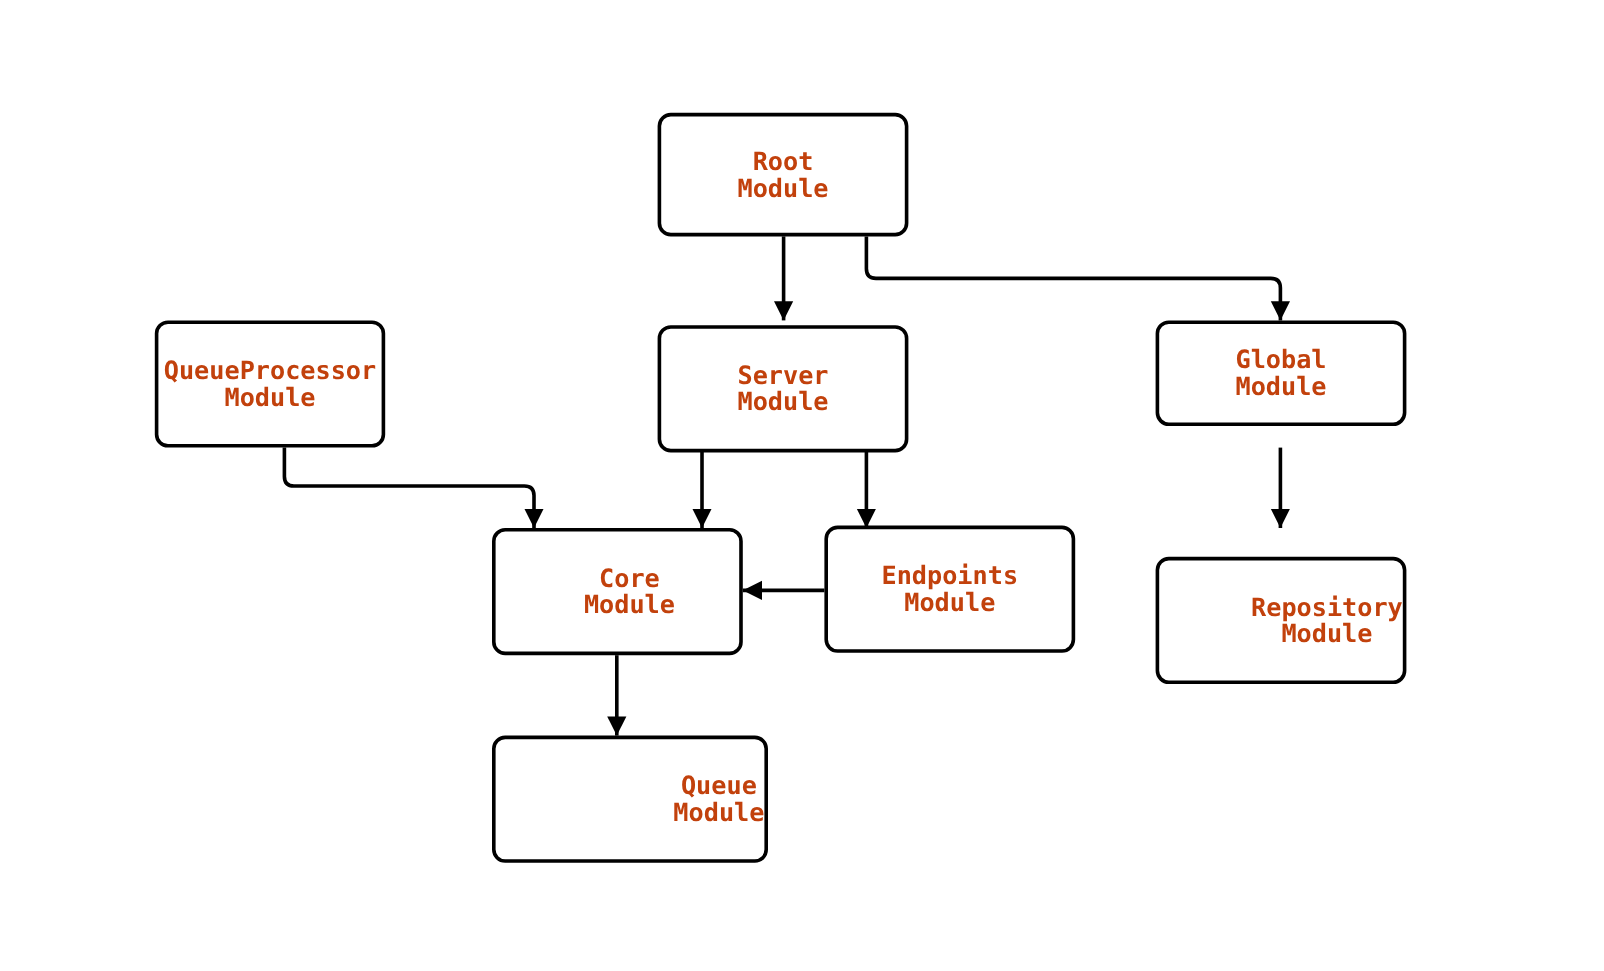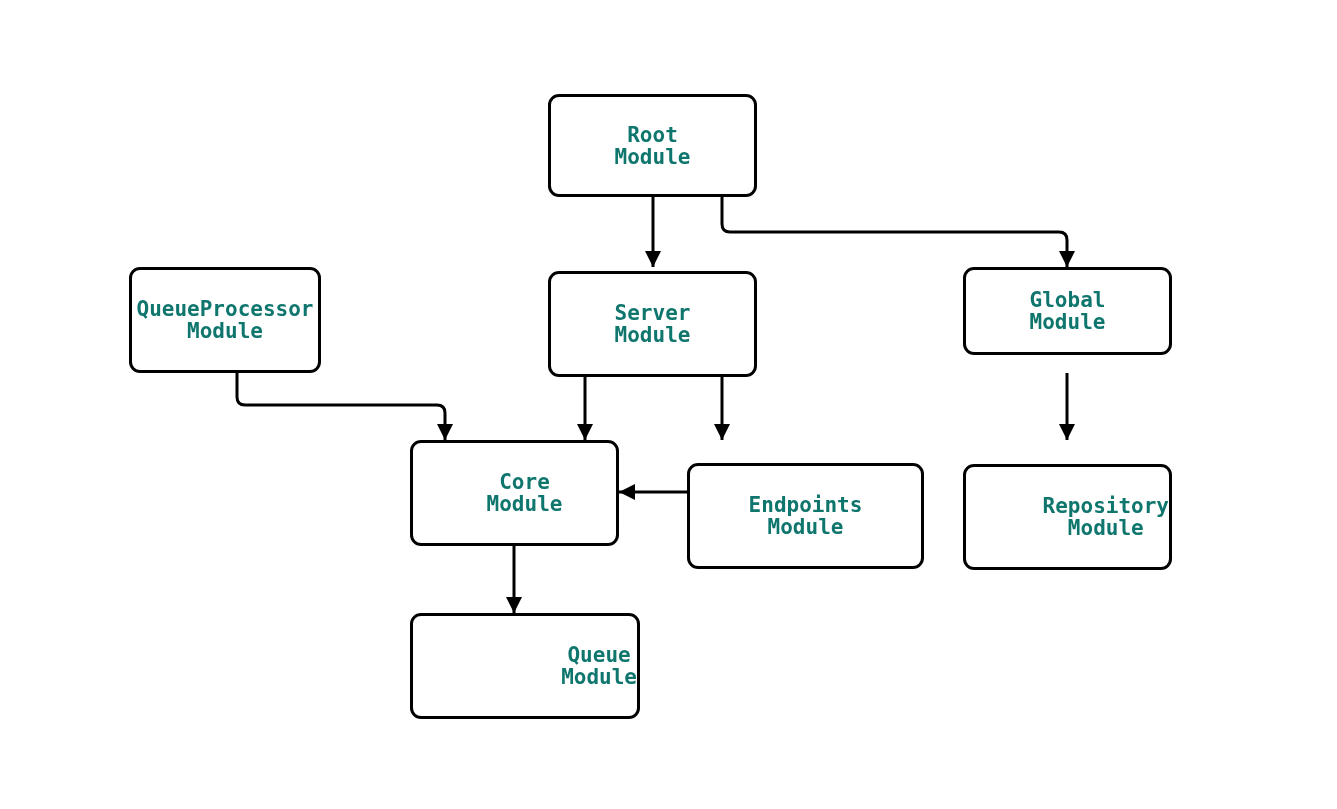--- a/index.html
+++ b/index.html
@@ -35,21 +35,21 @@
     border-radius: 11px;
     display: flex;
     align-items: center;
     justify-content: center;
     text-align: center;
   }
   .node .label {
     font-weight: bold;
     font-size: 21px;
     line-height: 22px;
-    color: #0f766e;
+    color: #c2410c;
     white-space: pre-line;
     letter-spacing: 0px;
   }
 </style>
 </head>
 <body>
 
 <div id="canvas">
 
   <svg id="edges" viewBox="0 0 1337 809" xmlns="http://www.w3.org/2000/svg">
@@ -87,21 +87,21 @@
   <div class="node" style="left:963px; top:267px; width:209px; height:88px;">
     <span class="label">Global
 Module</span>
   </div>
 
   <div class="node" style="left:410px; top:440px; width:209px; height:106px;padding-left:20px;">
     <span class="label">Core
 Module</span>
   </div>
 
-  <div class="node" style="left:687px; top:463px; width:237px; height:106px;">
+  <div class="node" style="left:687px; top:438px; width:209px; height:106px;">
     <span class="label">Endpoints
 Module</span>
   </div>
 
   <div class="node" style="left:963px; top:464px; width:209px; height:106px;justify-content:flex-end;">
     <span class="label">Repository
 Module</span>
   </div>
 
   <div class="node" style="left:410px; top:613px; width:230px; height:106px;justify-content:flex-end;">

